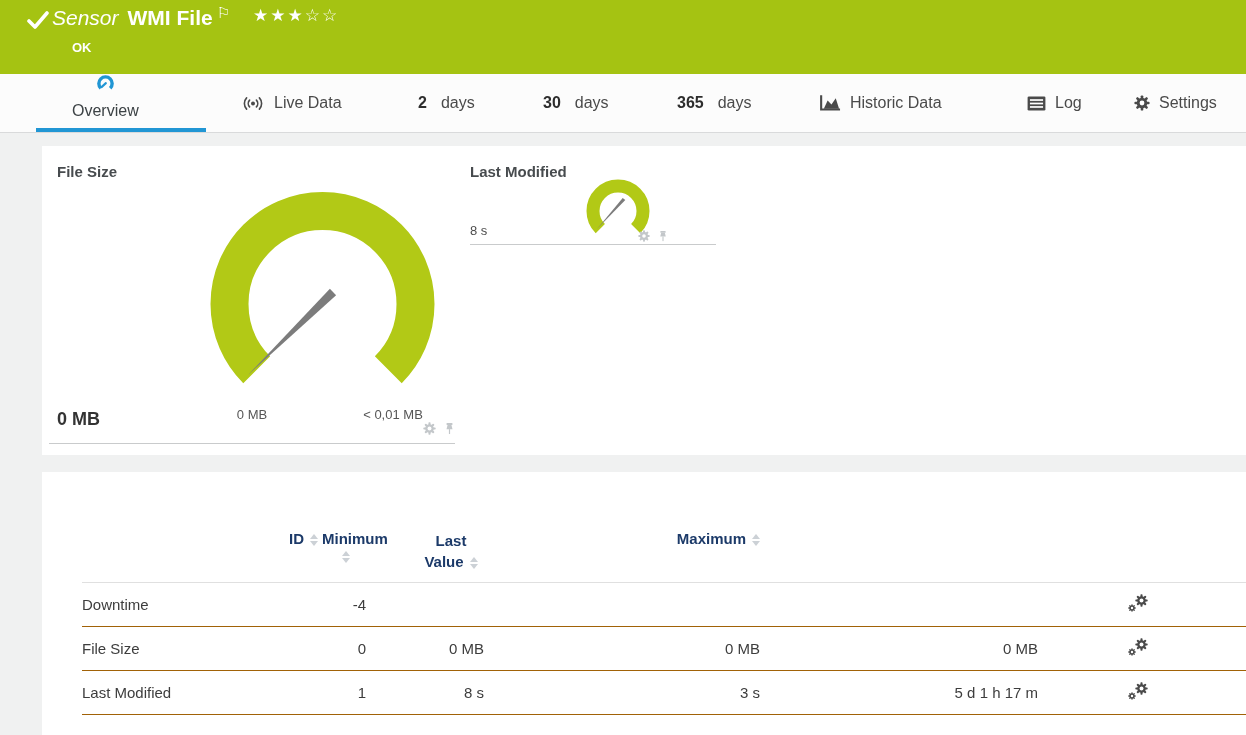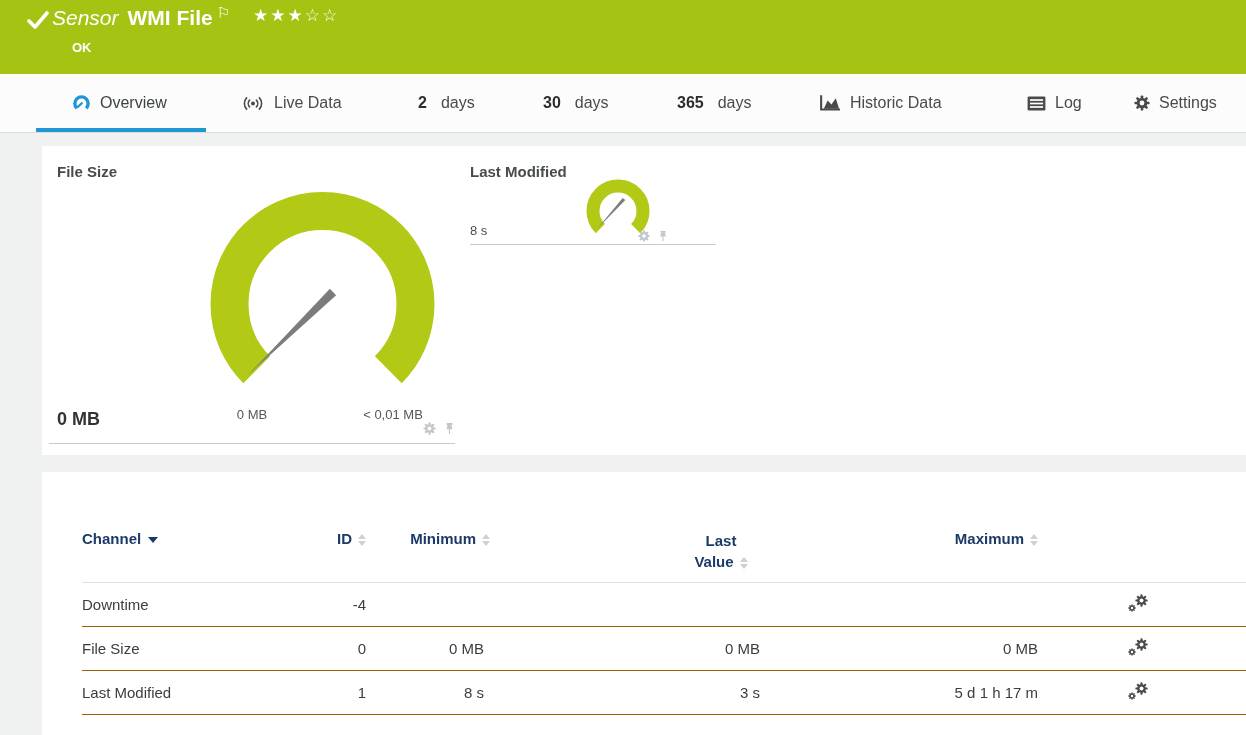--- a/index.html
+++ b/index.html
@@ -14,21 +14,21 @@
   .title-name { font-weight:700; }
   .flag-icon { font-size:15px; position:relative; top:-7px; margin-left:4px; }
   .stars { position:absolute; left:253px; top:5px; font-size:17px; letter-spacing:2px; cursor:pointer; }
   .status-badge { position:absolute; left:72px; top:40px; font-size:13px; font-weight:700; }
 
   
   .tabbar { position:relative; height:59px; background:#fcfcfc; border-bottom:1px solid #d9dadb; }
   .tab { position:absolute; top:0; height:58px; display:flex; align-items:center; gap:9px;
          font-size:16px; color:#4a4a4a; cursor:pointer; white-space:nowrap; }
   .tab .num { font-weight:700; color:#2d2d2d; margin-right:5px; }
-  .tab.active { color:#3c4245; }
+  .tab.active { color:#3c4245;flex-direction:column; }
   .tab-indicator { position:absolute; left:36px; top:54px; width:170px; height:4px; background:#2196d4; }
   .tab svg { flex:none; }
 
   
   .content { padding:13px 0 0 42px; }
   .card { background:#fff; width:1240px; }
   .card-gauges { position:relative; height:309px; }
   .card-table  { margin-top:17px; height:268px; padding:0 26px 0 40px; }
 
   .panel-title { position:absolute; font-size:15px; font-weight:700; color:#474b4e; }
@@ -190,23 +190,20 @@
           </svg>
         <svg width="12" height="12" viewBox="0 0 20 20">
             <use href="#pin"></use>
           </svg>
       </div>
       <div class="panel-divider" style="left:428px; top:98px; width:246px"></div>
     </section>
 
     <section class="card card-table">
       <div class="thead">
-        <div class="th">
-          <span>Channel</span><span class="caret-down"></span>
-        </div>
         <div class="th c-id">
           <span>ID</span><span class="sort">
               <i class="up"></i>
               <i class="dn"></i>
             </span>
         </div>
         <div class="th c-min">
           <span>Minimum</span><span class="sort">
               <i class="up"></i>
               <i class="dn"></i>

